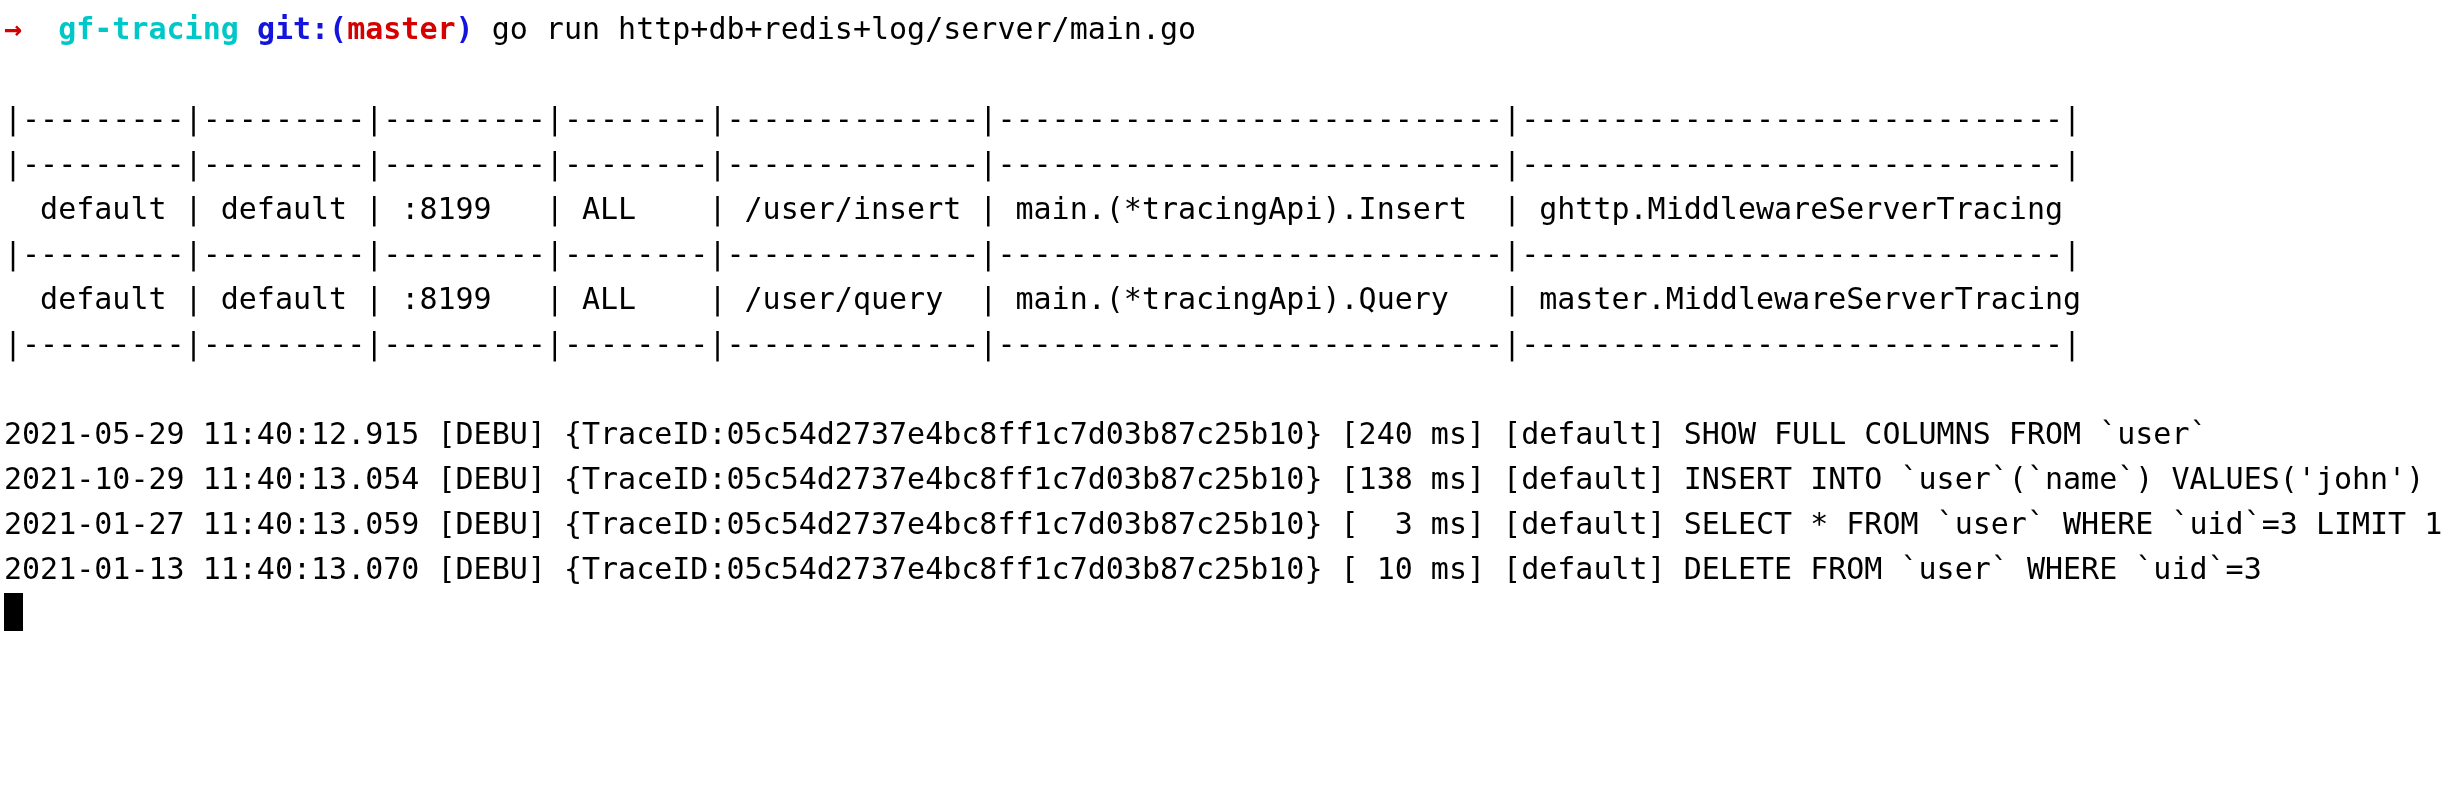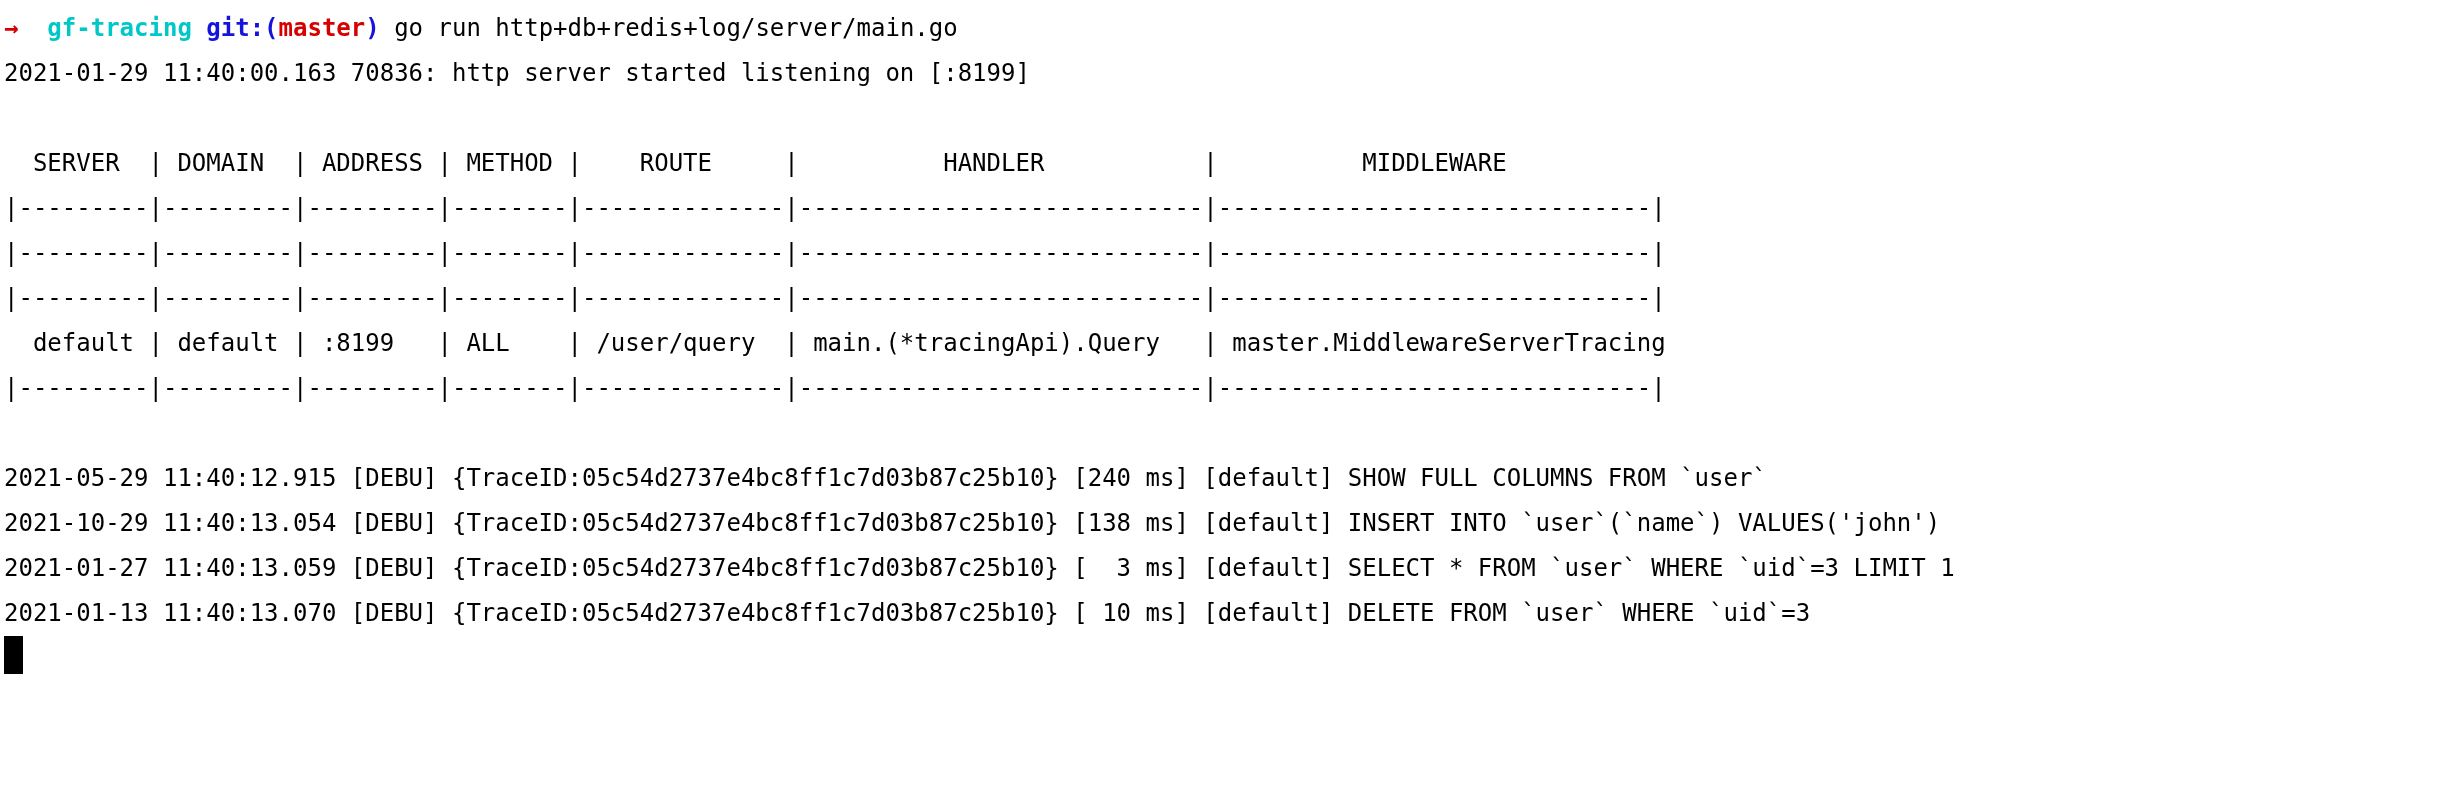--- a/index.html
+++ b/index.html
@@ -9,21 +9,21 @@
     background: #ffffff;
   }
 
   #terminal {
     position: relative;
     width: 2462px;
     height: 808px;
     background: #ffffff;
     color: #000000;
     font-family: "DejaVu Sans Mono", "Liberation Mono", monospace;
-    font-size: 24px;
+    font-size: 30px;
     line-height: 45px;
     letter-spacing: 0px;
     padding: 6px 0 0 4px;
     box-sizing: border-box;
     overflow: hidden;
     -webkit-font-smoothing: antialiased;
   }
 
   .line {
     white-space: pre;
@@ -52,28 +52,27 @@
 
   .tbl-block .line { letter-spacing: 0px; }
 </style>
 </head>
 <body>
 
 <div id="terminal">
 
   <div class="line"><span class="seg c-red">→</span><span class="seg c-plain">  </span><span class="seg c-cyan">gf-tracing</span><span class="seg c-plain"> </span><span class="seg c-blue">git:(</span><span class="seg c-red">master</span><span class="seg c-blue">)</span><span class="seg c-plain"> </span><span class="seg c-plain">go run http+db+redis+log/server/main.go</span></div>
 
-  <div class="line">2021-01-29 11:40:00.163 70836: http server started listening on [:8199]</div>
 
   <div class="line blank"> </div>
 
   <div class="tbl-block">
-    <div class="line">  SERVER  | DOMAIN  | ADDRESS | METHOD |    ROUTE     |          HANDLER           |          MIDDLEWARE          </div>
     <div class="line">|---------|---------|---------|--------|--------------|----------------------------|------------------------------|</div>
     <div class="line">|---------|---------|---------|--------|--------------|----------------------------|------------------------------|</div>
+    <div class="line">  default | default | :8199   | ALL    | /user/insert | main.(*tracingApi).Insert  | ghttp.MiddlewareServerTracing </div>
     <div class="line">|---------|---------|---------|--------|--------------|----------------------------|------------------------------|</div>
     <div class="line">  default | default | :8199   | ALL    | /user/query  | main.(*tracingApi).Query   | master.MiddlewareServerTracing </div>
     <div class="line">|---------|---------|---------|--------|--------------|----------------------------|------------------------------|</div>
   </div>
 
   <div class="line blank"> </div>
 
   <div class="line">2021-05-29 11:40:12.915 [DEBU] {TraceID:05c54d2737e4bc8ff1c7d03b87c25b10} [240 ms] [default] SHOW FULL COLUMNS FROM `user`</div>
   <div class="line">2021-10-29 11:40:13.054 [DEBU] {TraceID:05c54d2737e4bc8ff1c7d03b87c25b10} [138 ms] [default] INSERT INTO `user`(`name`) VALUES('john')</div>
   <div class="line">2021-01-27 11:40:13.059 [DEBU] {TraceID:05c54d2737e4bc8ff1c7d03b87c25b10} [  3 ms] [default] SELECT * FROM `user` WHERE `uid`=3 LIMIT 1</div>

